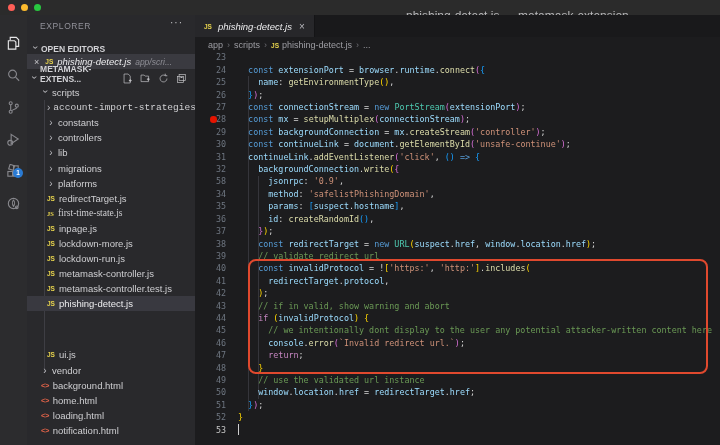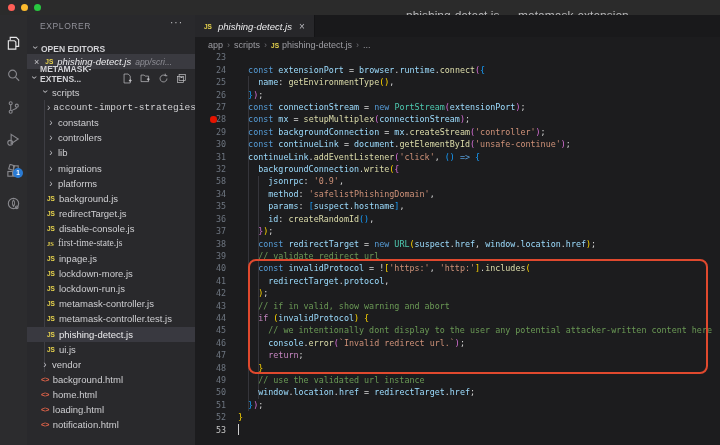--- a/index.html
+++ b/index.html
@@ -211,30 +211,22 @@
           <div class="tree-row" style="padding-left: 20px;">
             <span class="chev">›</span>
             <span class="tl" style="margin-left: 3px;">migrations</span>
           </div>
           <div class="tree-row" style="padding-left: 20px;">
             <span class="chev">›</span>
             <span class="tl" style="margin-left: 3px;">platforms</span>
           </div>
           <div class="tree-row" style="padding-left: 20px;">
             <span class="jsb" style="margin: 0px 4px 0px 0px;">JS</span>
-            <span class="tl">background.js</span>
-          </div>
-          <div class="tree-row" style="padding-left: 20px;">
-            <span class="jsb" style="margin: 0px 4px 0px 0px;">JS</span>
             <span class="tl">redirectTarget.js</span>
           </div>
-          <div class="tree-row" style="padding-left: 20px;">
-            <span class="jsb" style="margin: 0px 4px 0px 0px;">JS</span>
-            <span class="tl">disable-console.js</span>
-          </div>
           <div class="tree-row" style="padding-left: 20px; font-family: Liberation Serif, serif;">
             <span class="jsb" style="margin: 0px 4px 0px 0px;">JS</span>
             <span class="tl">first-time-state.js</span>
           </div>
           <div class="tree-row" style="padding-left: 20px;">
             <span class="jsb" style="margin: 0px 4px 0px 0px;">JS</span>
             <span class="tl">inpage.js</span>
           </div>
           <div class="tree-row" style="padding-left: 20px;">
             <span class="jsb" style="margin: 0px 4px 0px 0px;">JS</span>
@@ -249,21 +241,21 @@
             <span class="tl">metamask-controller.js</span>
           </div>
           <div class="tree-row" style="padding-left: 20px;">
             <span class="jsb" style="margin: 0px 4px 0px 0px;">JS</span>
             <span class="tl">metamask-controller.test.js</span>
           </div>
           <div class="tree-row selected" style="padding-left: 20px;">
             <span class="jsb" style="margin: 0px 4px 0px 0px;">JS</span>
             <span class="tl">phishing-detect.js</span>
           </div>
-          <div class="tree-row" style="padding-left: 20px;">
+          <div class="tree-row" style="padding-left: 20px; margin-top: 36px;">
             <span class="jsb" style="margin: 0px 4px 0px 0px;">JS</span>
             <span class="tl">ui.js</span>
           </div>
           <div class="tree-row" style="padding-left: 14px;">
             <span class="chev">›</span>
             <span class="tl" style="margin-left: 3px;">vendor</span>
           </div>
           <div class="tree-row" style="padding-left: 14px;">
             <span class="htmlb" style="margin: 0px 4px 0px 0px;">&lt;&gt;</span>
             <span class="tl">background.html</span>

